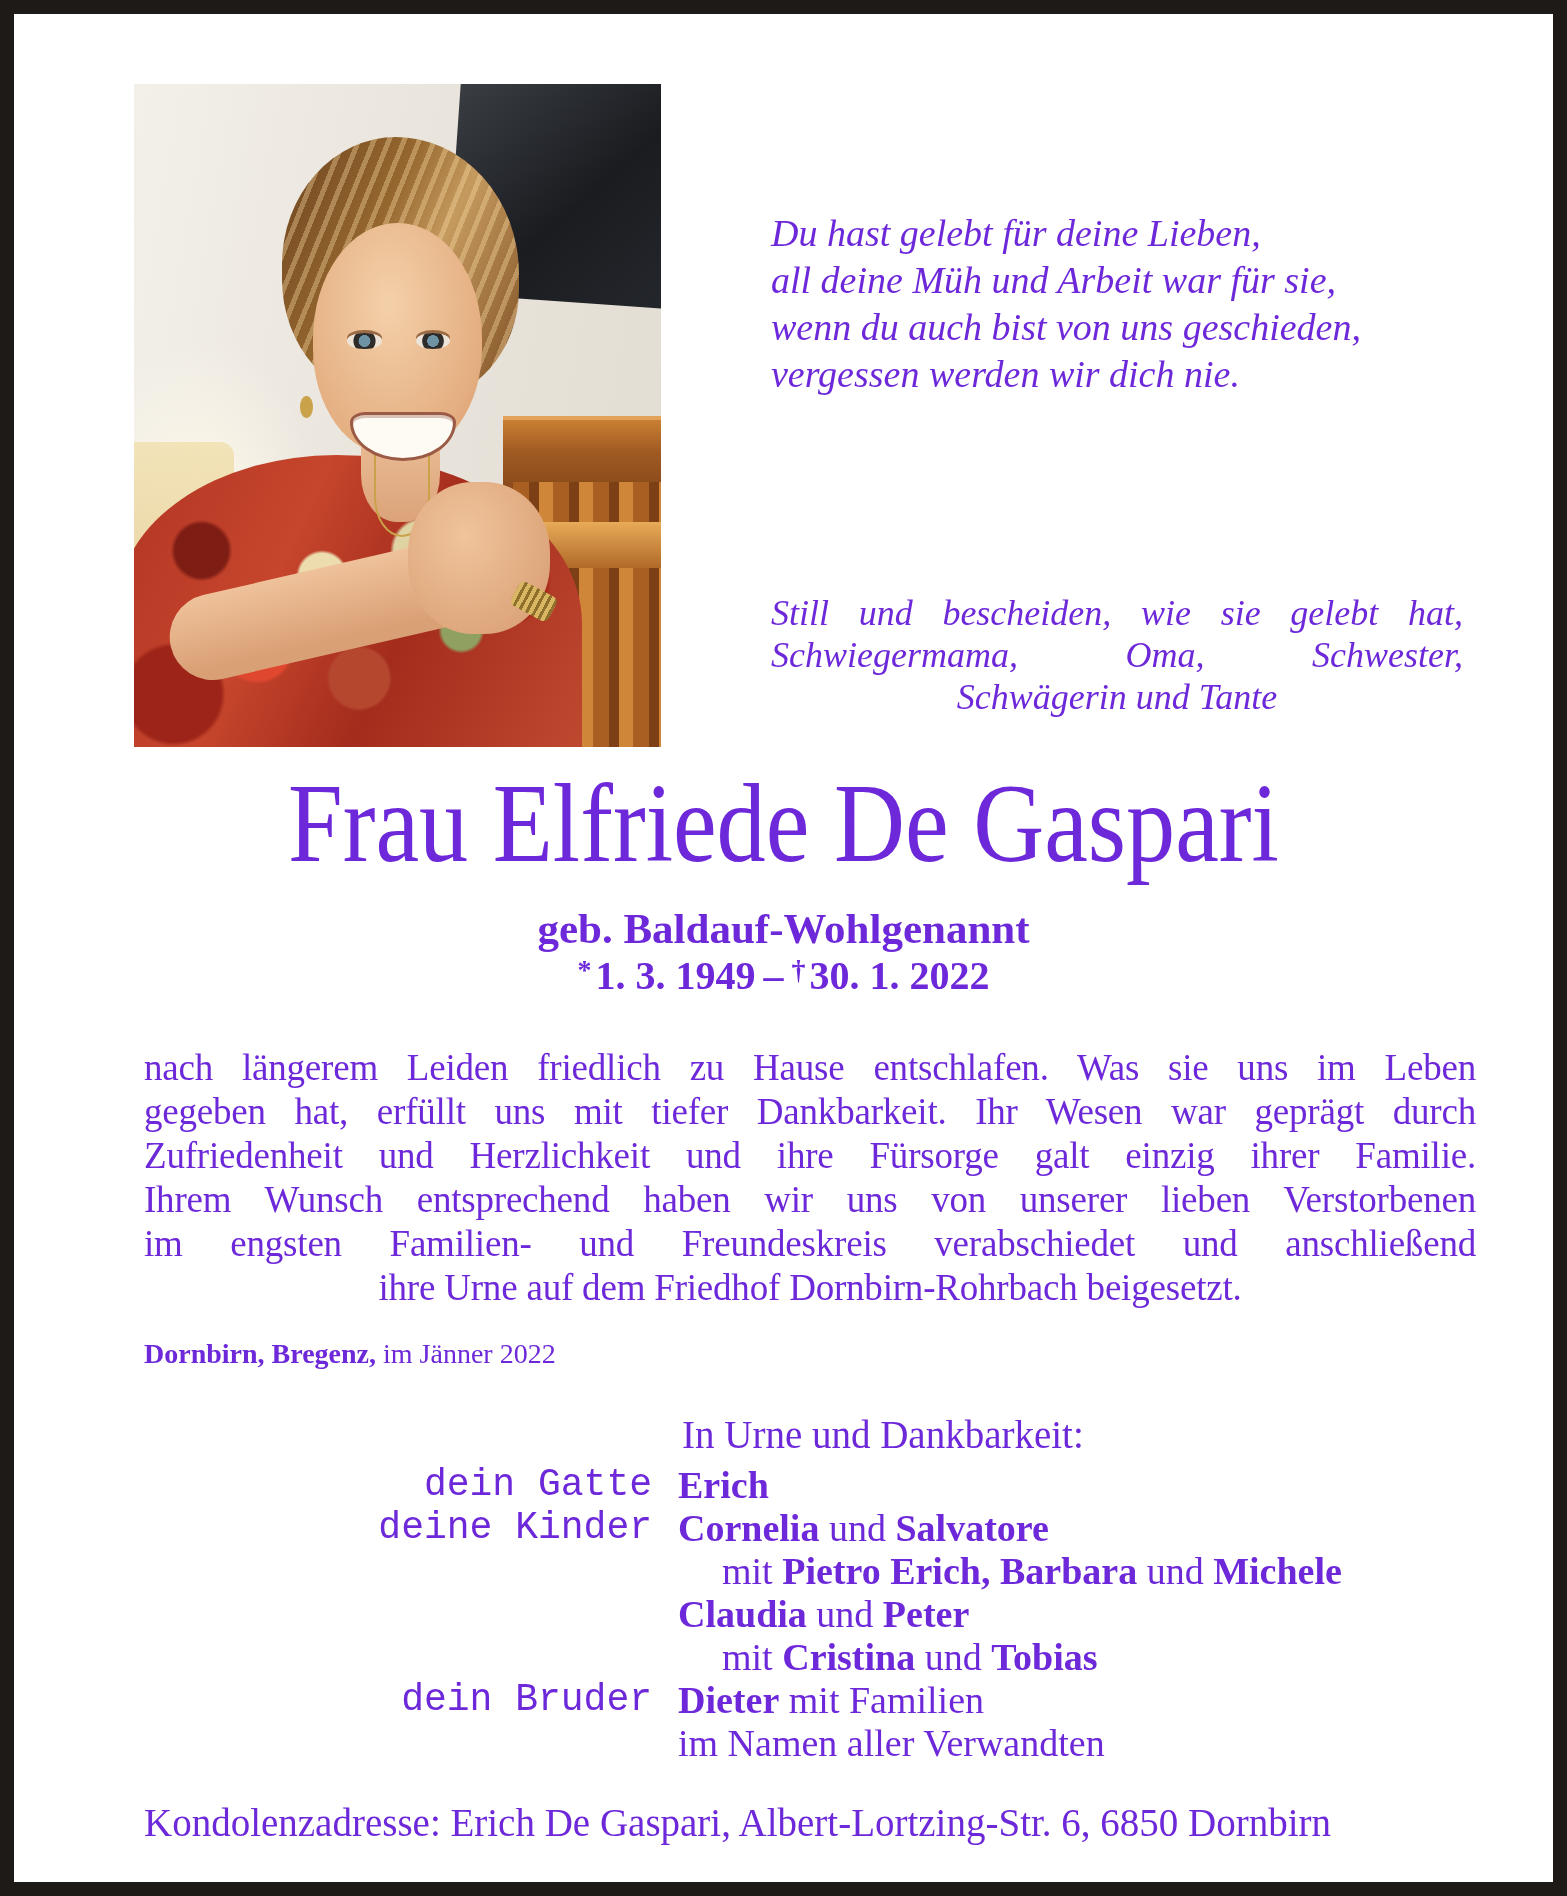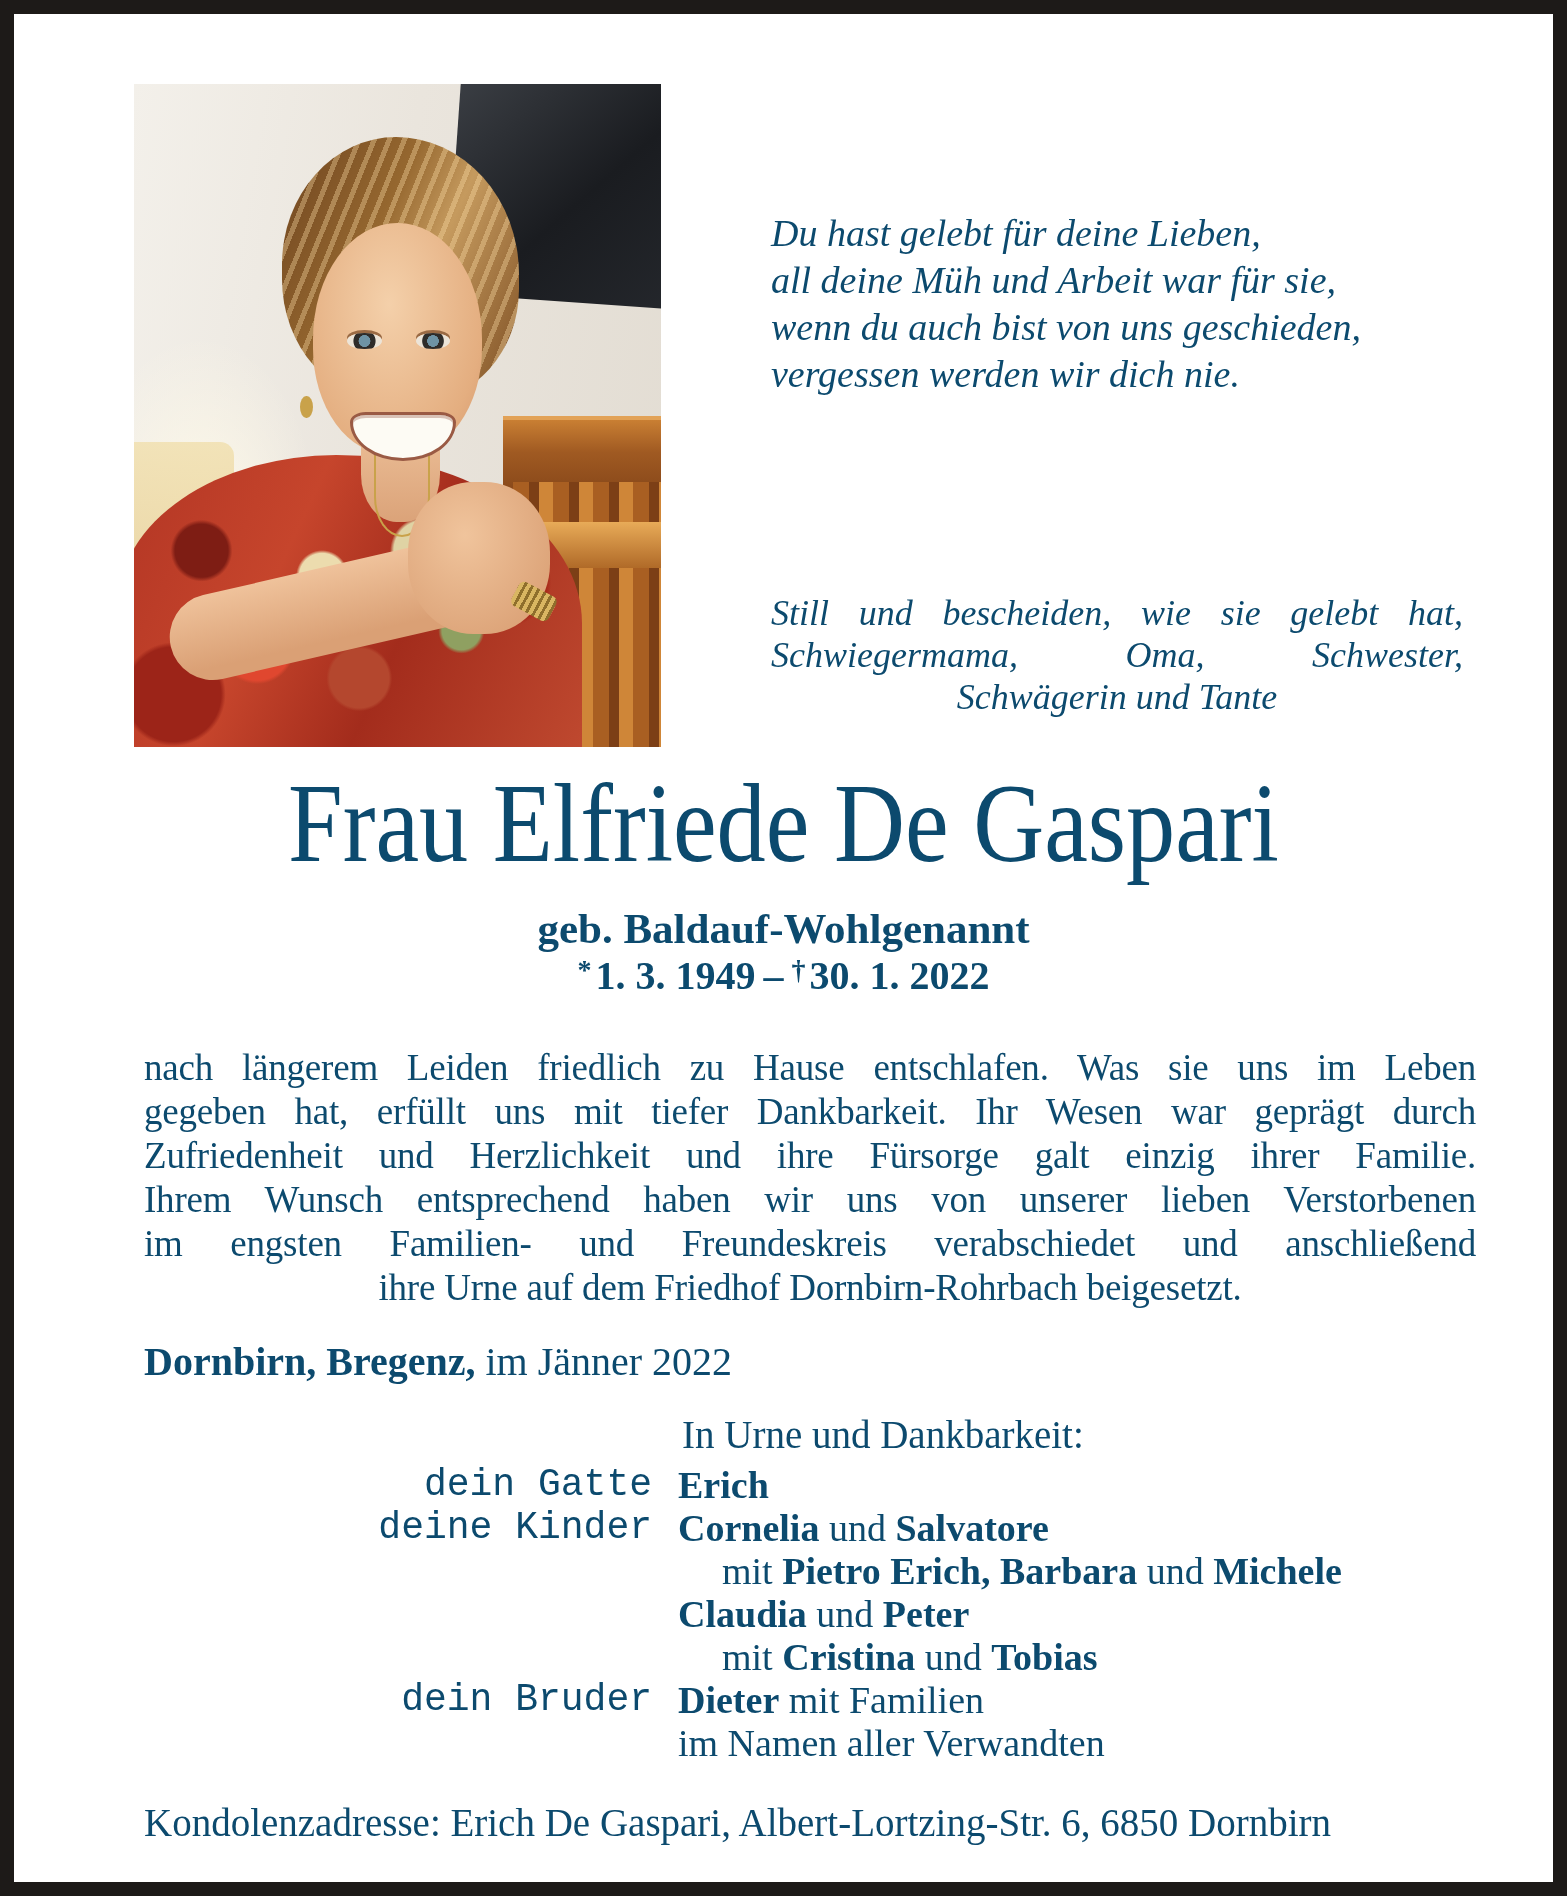--- a/index.html
+++ b/index.html
@@ -5,21 +5,21 @@
   html,body{margin:0;padding:0;background:#4a4a4a;}
   .page{
     position:relative;
     width:1567px;height:1896px;
     margin:0 auto;
     background:#ffffff;
     box-sizing:border-box;
     border:14px solid #1d1a18;
     overflow:hidden;
     font-family:"Liberation Serif", serif;
-    color:#0c4a6e;
+    color:#6d28d9;
   }
   
   .photo{position:absolute;left:120px;top:70px;width:527px;height:663px;overflow:hidden;
          background:linear-gradient(100deg,#f3f0ea 0%,#eae5dd 45%,#e2dcd2 100%);}
   .ph{position:absolute;}
   .ph-glow{left:-10%;top:38%;width:45%;height:55%;background:radial-gradient(closest-side,rgba(255,250,233,.95),rgba(255,250,233,0));}
   .ph-tv{left:61%;top:-7%;width:50%;height:40%;transform:rotate(4deg);
          background:linear-gradient(135deg,#41454b 0%,#1a1c20 55%,#26292e 100%);}
   .ph-wood{left:70%;top:50%;width:32%;height:14%;
          background:linear-gradient(#c97f33 0%,#a05a22 35%,#7c3f16 100%);border-top:4px solid #e2a257;}
@@ -71,21 +71,21 @@
   .headline span{display:inline-block;transform:scaleX(.87);transform-origin:50% 50%;}
   .maiden{position:absolute;left:0;top:890px;width:100%;text-align:center;
         font-size:43px;font-weight:bold;}
   .dates{position:absolute;left:0;top:938px;width:100%;text-align:center;
         font-size:40px;font-weight:bold;}
   .dates .sym{font-size:.7em;vertical-align:.35em;}
   .dates .sep{margin:0 8px;}
   .dates .sym.b{margin-right:4px;}
   .body-par{position:absolute;left:130px;top:1032px;width:1332px;
         font-size:37px;line-height:44px;letter-spacing:-.2px;}
-  .dateline{position:absolute;left:130px;top:1324px;font-size:40px;}
+  .dateline{position:absolute;left:130px;top:1324px;font-size:28px;}
   .thanks{position:absolute;left:668px;top:1398px;font-size:39px;}
   .family{position:absolute;left:0;top:1449px;width:100%;font-size:38px;}
   .frow{position:relative;height:43px;}
   .flabel{position:absolute;left:130px;width:508px;text-align:right;white-space:nowrap;font-family:Liberation Mono, monospace;}
   .fnames{position:absolute;left:664px;white-space:nowrap;}
   .fnames.indent{left:708px;}
   .kondolenz{position:absolute;left:130px;top:1786px;font-size:39px;white-space:nowrap;}
 </style>
 </head>
 <body>

